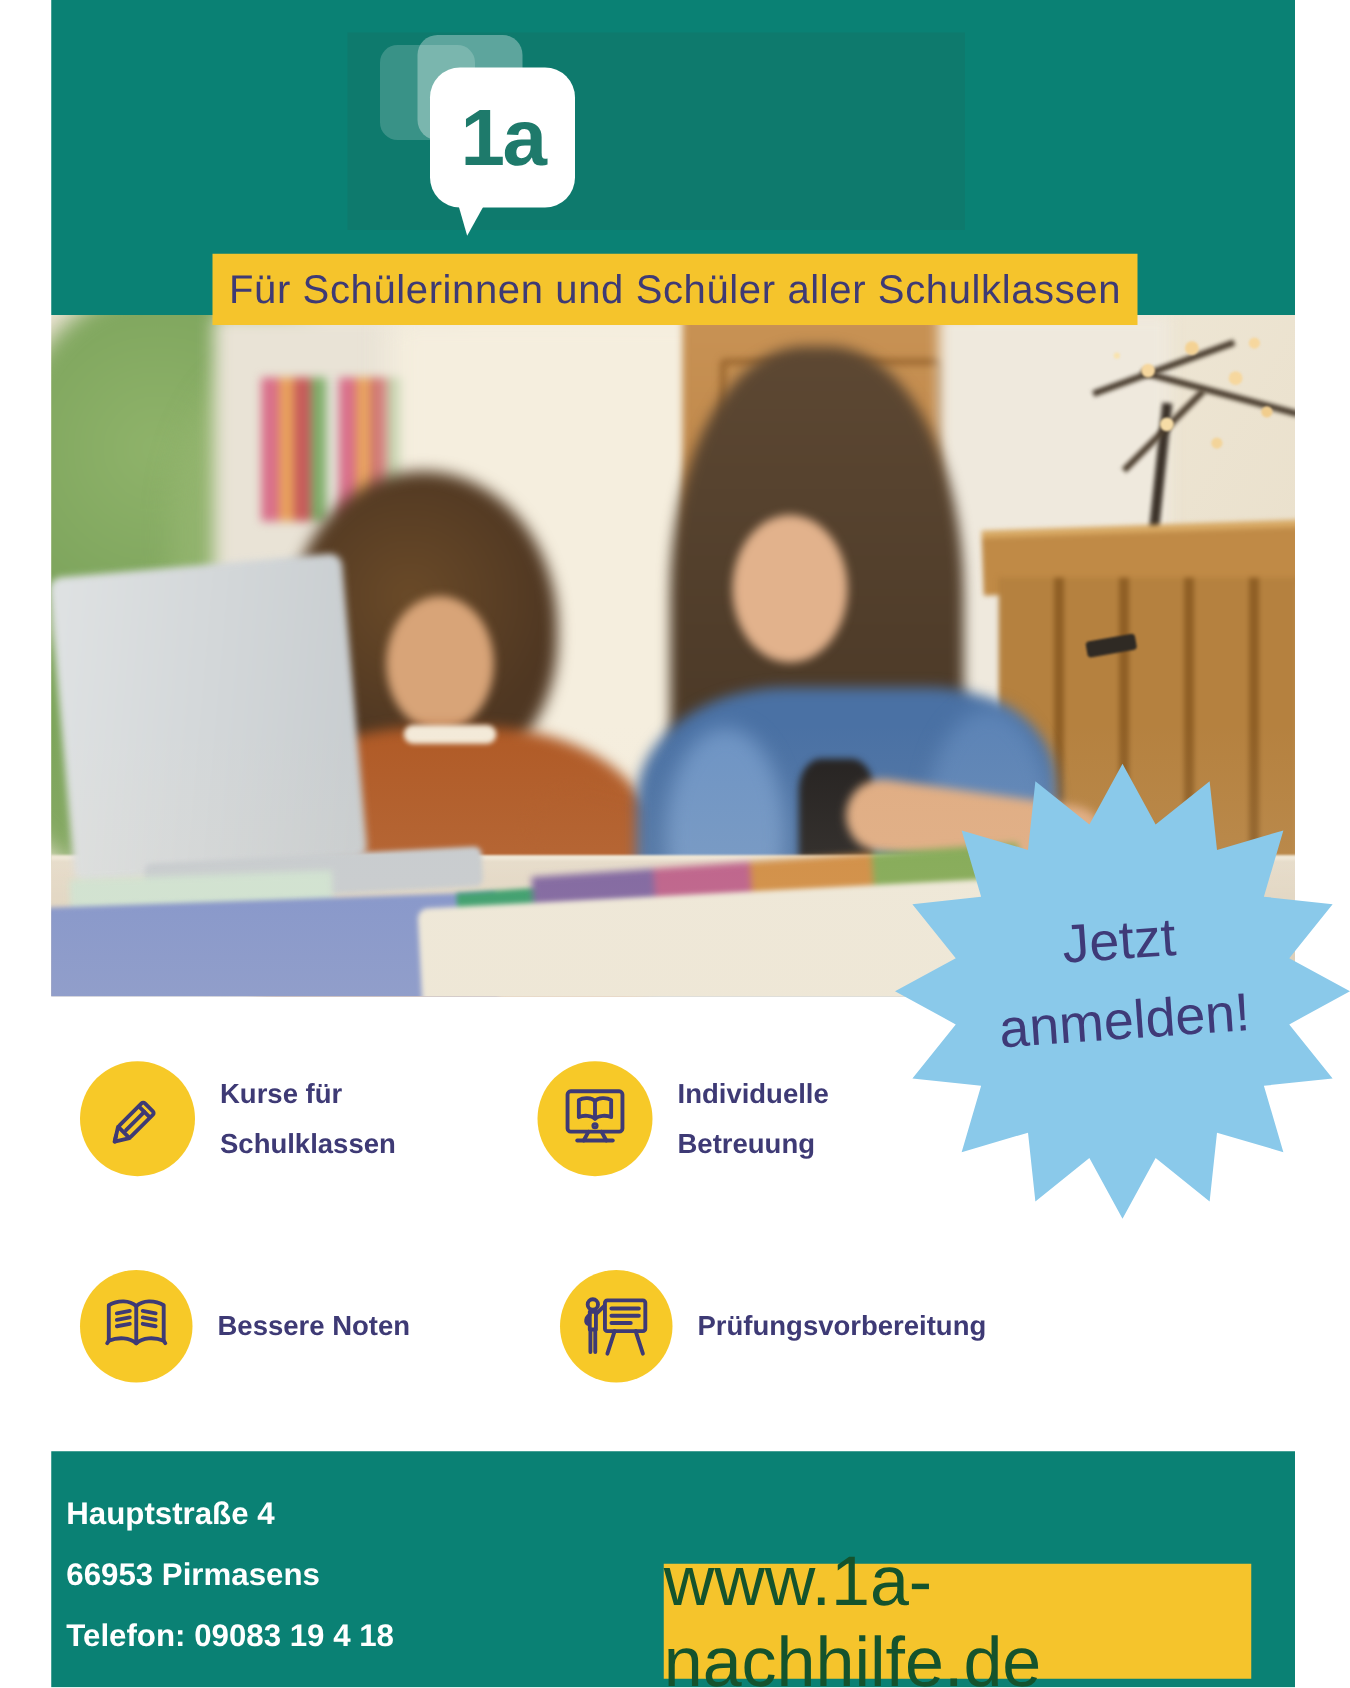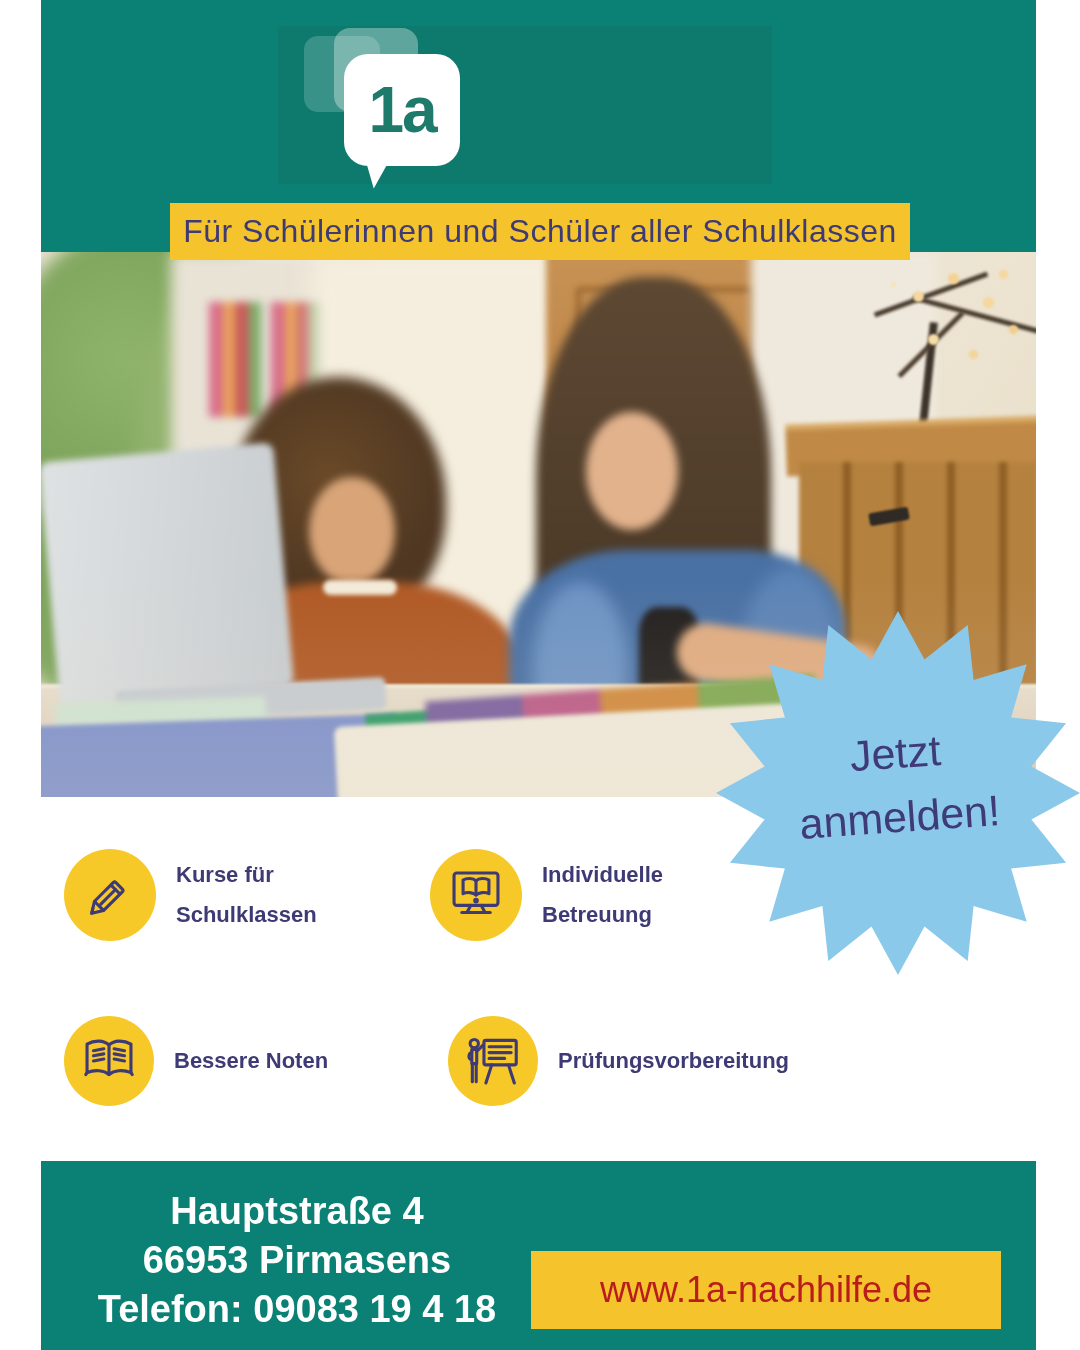--- a/index.html
+++ b/index.html
@@ -39,25 +39,25 @@
   
   .feature{z-index:2;}
   .fcircle{width:92px;height:92px;border-radius:50%;background:#F7C928;
            display:flex;align-items:center;justify-content:center;}
   .fcircle svg{width:62px;height:62px;}
   .flabel{display:flex;flex-direction:column;justify-content:center;
           color:#3E3A75;font-size:22px;font-weight:700;line-height:40px;}
 
   
   .footer{left:41px;top:1161px;width:995px;height:189px;background:#0A8174;}
-  .address{left:41px;top:26px;width:430px;text-align:center;color:#ffffff;
-           font-size:38px;font-weight:700;line-height:49px;}
-  .webbox{left:490px;top:90px;width:470px;height:78px;background:#F5C42C;
+  .address{left:12px;top:26px;width:430px;color:#ffffff;
+           font-size:25px;font-weight:700;line-height:49px;}
+  .webbox{left:490px;top:90px;width:470px;height:92px;background:#F5C42C;
           display:flex;align-items:center;justify-content:center;
-          color:#b91c1c;font-size:36px;font-weight:400;}
+          color:#14532d;font-size:56px;font-weight:400;}
 
   .ic{stroke:#3E3A75;stroke-width:2.4;fill:none;stroke-linecap:round;stroke-linejoin:round;}
 </style>
 </head>
 <body>
 
 <div class="page">
 
   <div class="abs header">
     <div class="abs logo-box">

